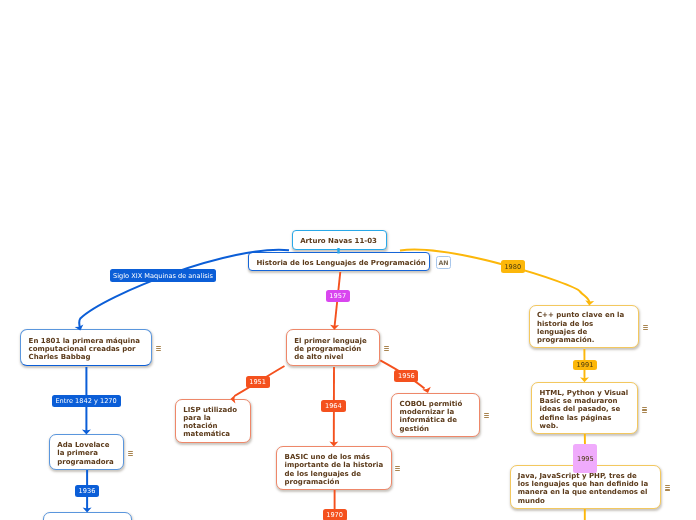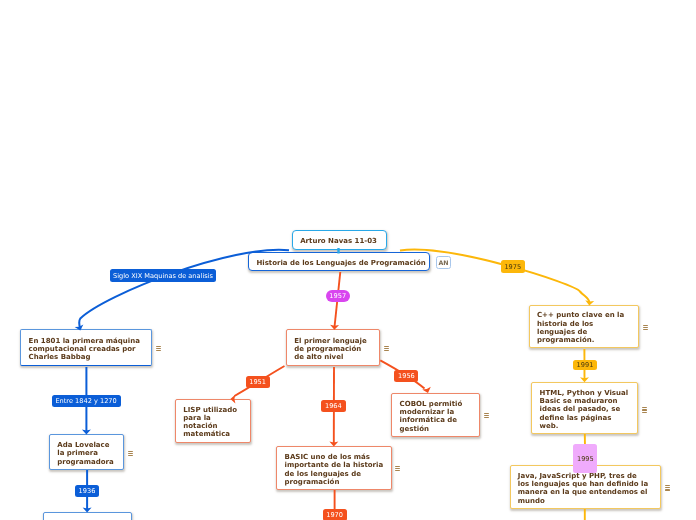--- a/index.html
+++ b/index.html
@@ -3,21 +3,21 @@
 <meta charset="utf-8">
 <title>Historia de los Lenguajes de Programacion</title>
 <style>
   html,body{margin:0;padding:0;}
   body{width:696px;height:520px;background:#ffffff;overflow:hidden;
        font-family:"DejaVu Sans",sans-serif;-webkit-font-smoothing:antialiased;}
   #stage{position:relative;width:696px;height:520px;}
   svg#edges{position:absolute;left:0;top:0;width:696px;height:520px;z-index:5;pointer-events:none;}
 
   .node{position:absolute;box-sizing:border-box;background:#ffffff;
-        border-radius:2px;border:1.3px solid #888;color:#5b3a1a;
+        border-radius:7px;border:1.3px solid #888;color:#5b3a1a;
         font-weight:bold;font-size:7px;line-height:8.25px;
         display:flex;align-items:center;
         box-shadow:0.6px 1.2px 2.2px rgba(90,80,60,0.33);}
   .node .txt{margin-left:7.3px;box-sizing:border-box;
              position:relative;top:1.4px;}
   .node.ctr{border-radius:4px;}
 
   .lbl{position:absolute;box-sizing:border-box;border-radius:2.5px;z-index:9;
        font-size:6.6px;font-weight:normal;color:#ffffff;
        display:flex;align-items:center;justify-content:center;
@@ -117,21 +117,21 @@
       <i></i>
       <i></i>
   </div>
 
   <div class="lbl" style="left:75px;top:485.3px;width:24px;height:11.8px;background:#0b5ed7;">
     <span>1936</span>
   </div>
 
   <div class="node" style="left:42.7px;top:512.2px;width:89.2px;height:38px;border-color:#5a96dd;"></div>
 
-  <div class="lbl" style="left:325.7px;top:289.7px;width:24.1px;height:12.3px;background:#d946ef;border-radius:6px;">
+  <div class="lbl" style="left:325.7px;top:289.7px;width:24.1px;height:12.3px;background:#d946ef;">
     <span>1957</span>
   </div>
 
   <div class="node" style="left:286px;top:329.4px;width:93.9px;height:36.8px;border-color:#ee8769;">
     <span class="txt" style="width:76px">El primer lenguaje de programación de alto nivel</span>
   </div>
   <div class="ham" style="left:383.8px;top:345.9px;">
     <i></i>
       <i></i>
       <i></i>
@@ -169,21 +169,21 @@
     <i></i>
       <i></i>
       <i></i>
   </div>
 
   <div class="lbl" style="left:322.5px;top:509.1px;width:24.2px;height:12.4px;background:#f4511e;">
     <span>1970</span>
   </div>
 
   <div class="lbl" style="left:500.7px;top:260px;width:24.2px;height:13.4px;background:#fcb70a;color:#4a3a10;">
-    <span>1975</span>
+    <span>1980</span>
   </div>
 
   <div class="node" style="left:528.7px;top:304.6px;width:110.5px;height:43.8px;border-color:#f3c85f;">
     <span class="txt" style="width:92px">C++ punto clave en la historia de los lenguajes de programación.</span>
   </div>
   <div class="ham" style="left:642.8px;top:325px;">
     <i></i>
       <i></i>
       <i></i>
   </div>

